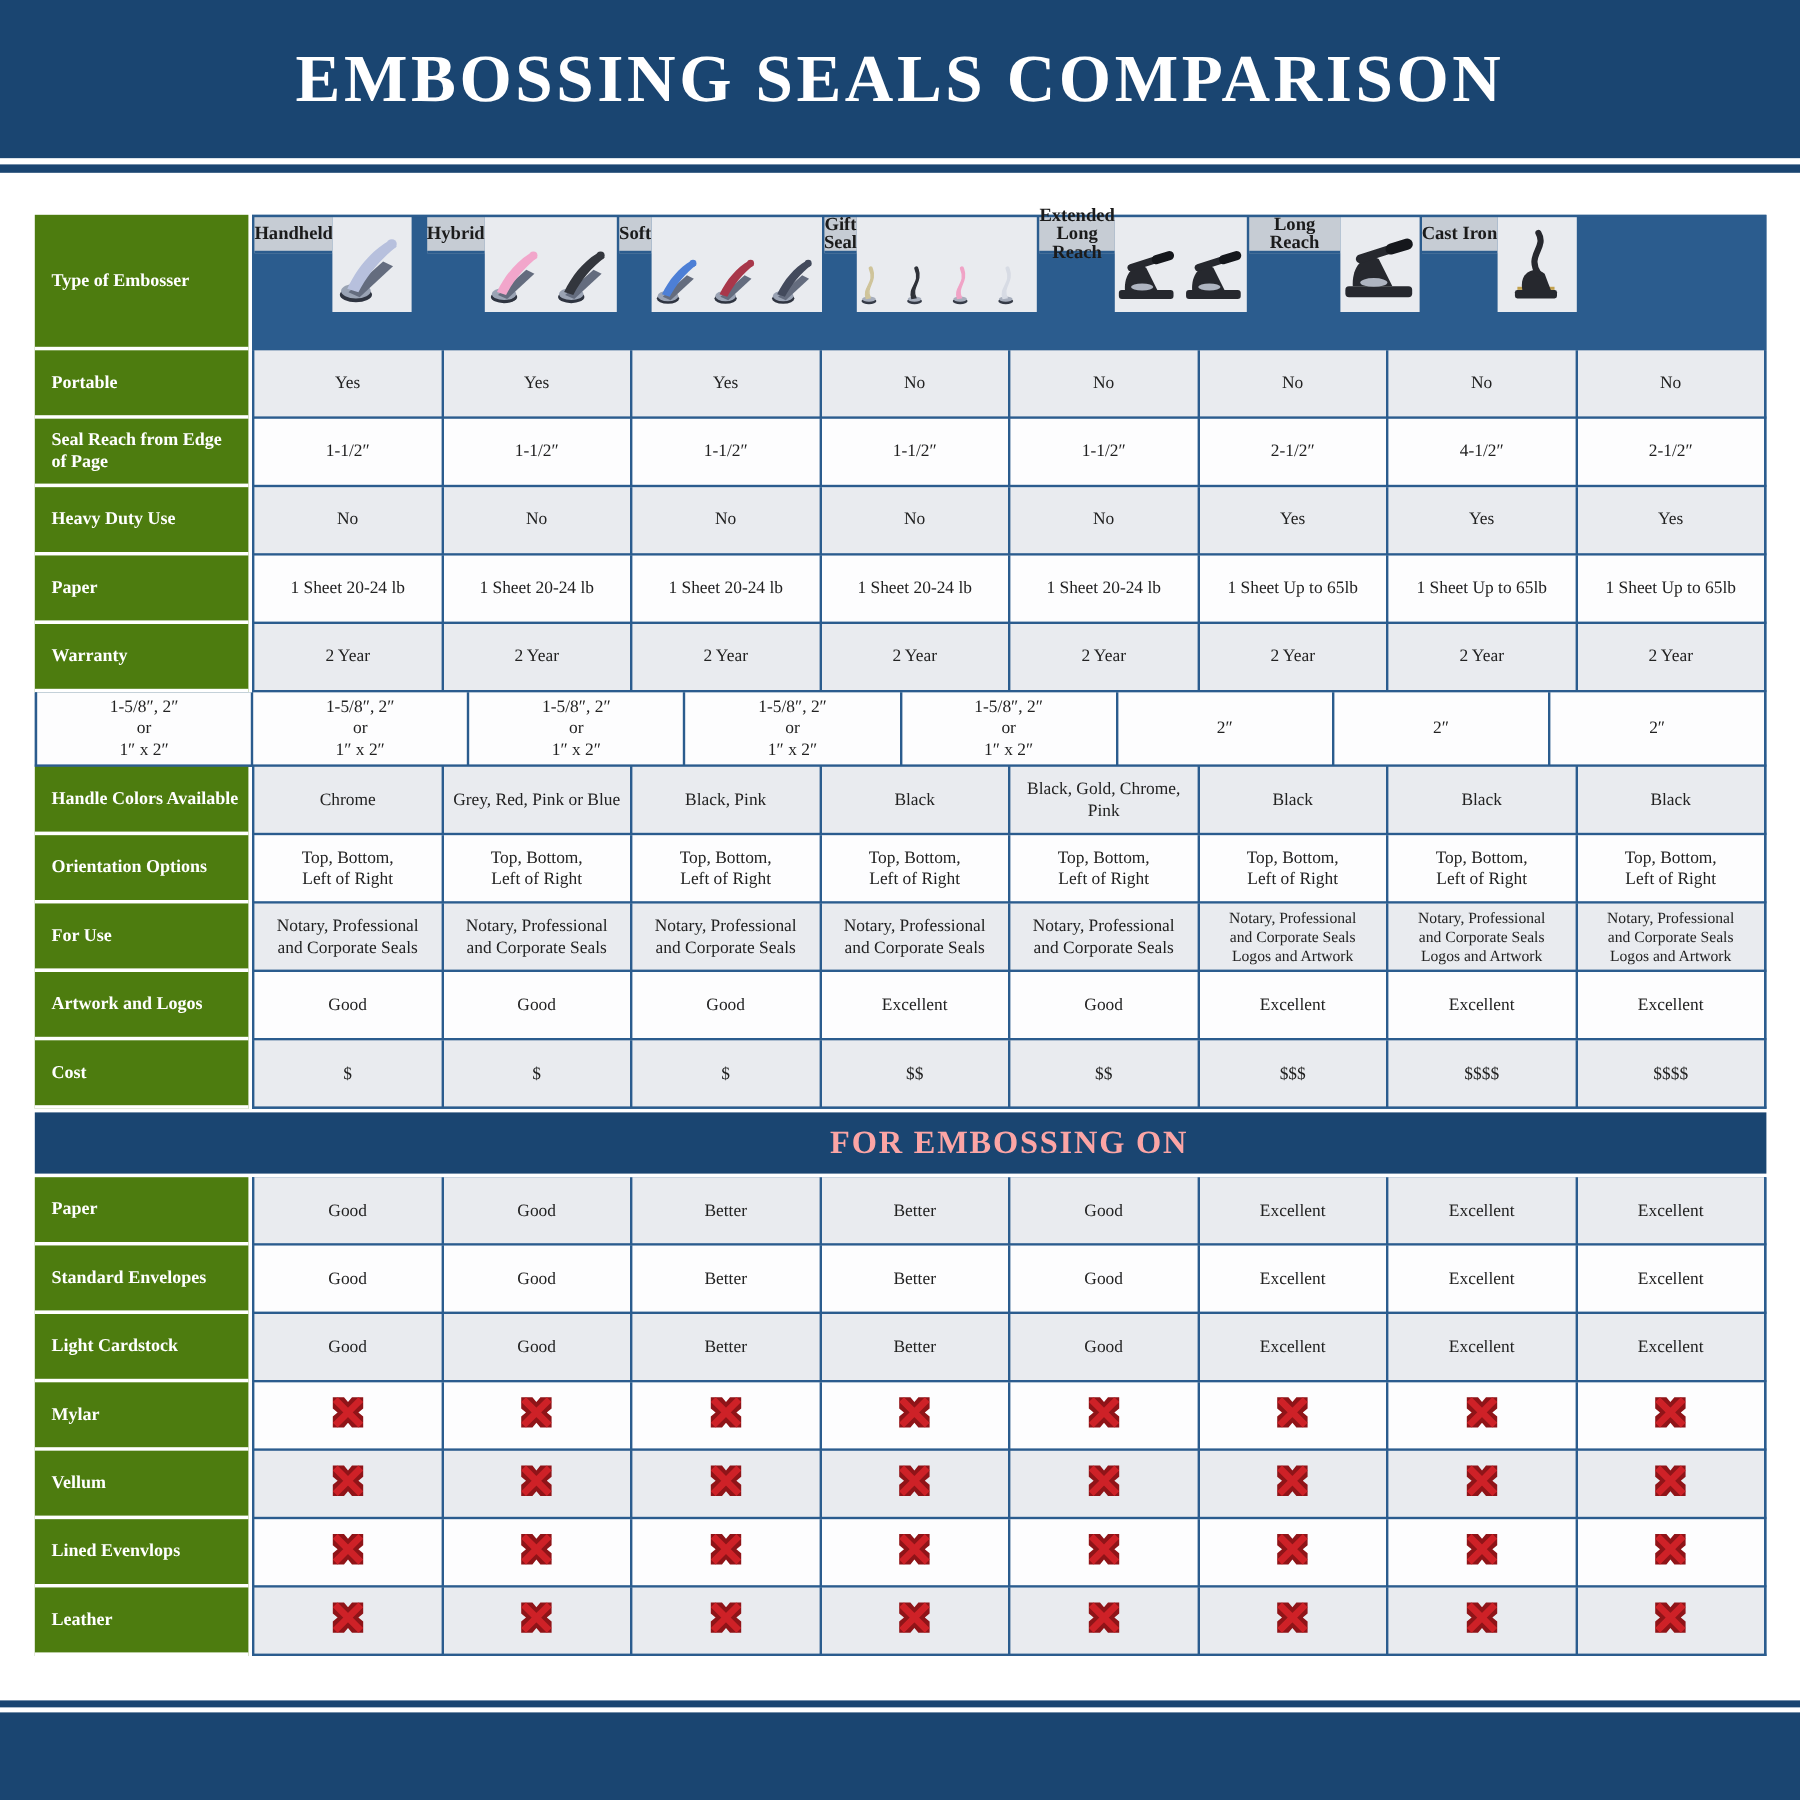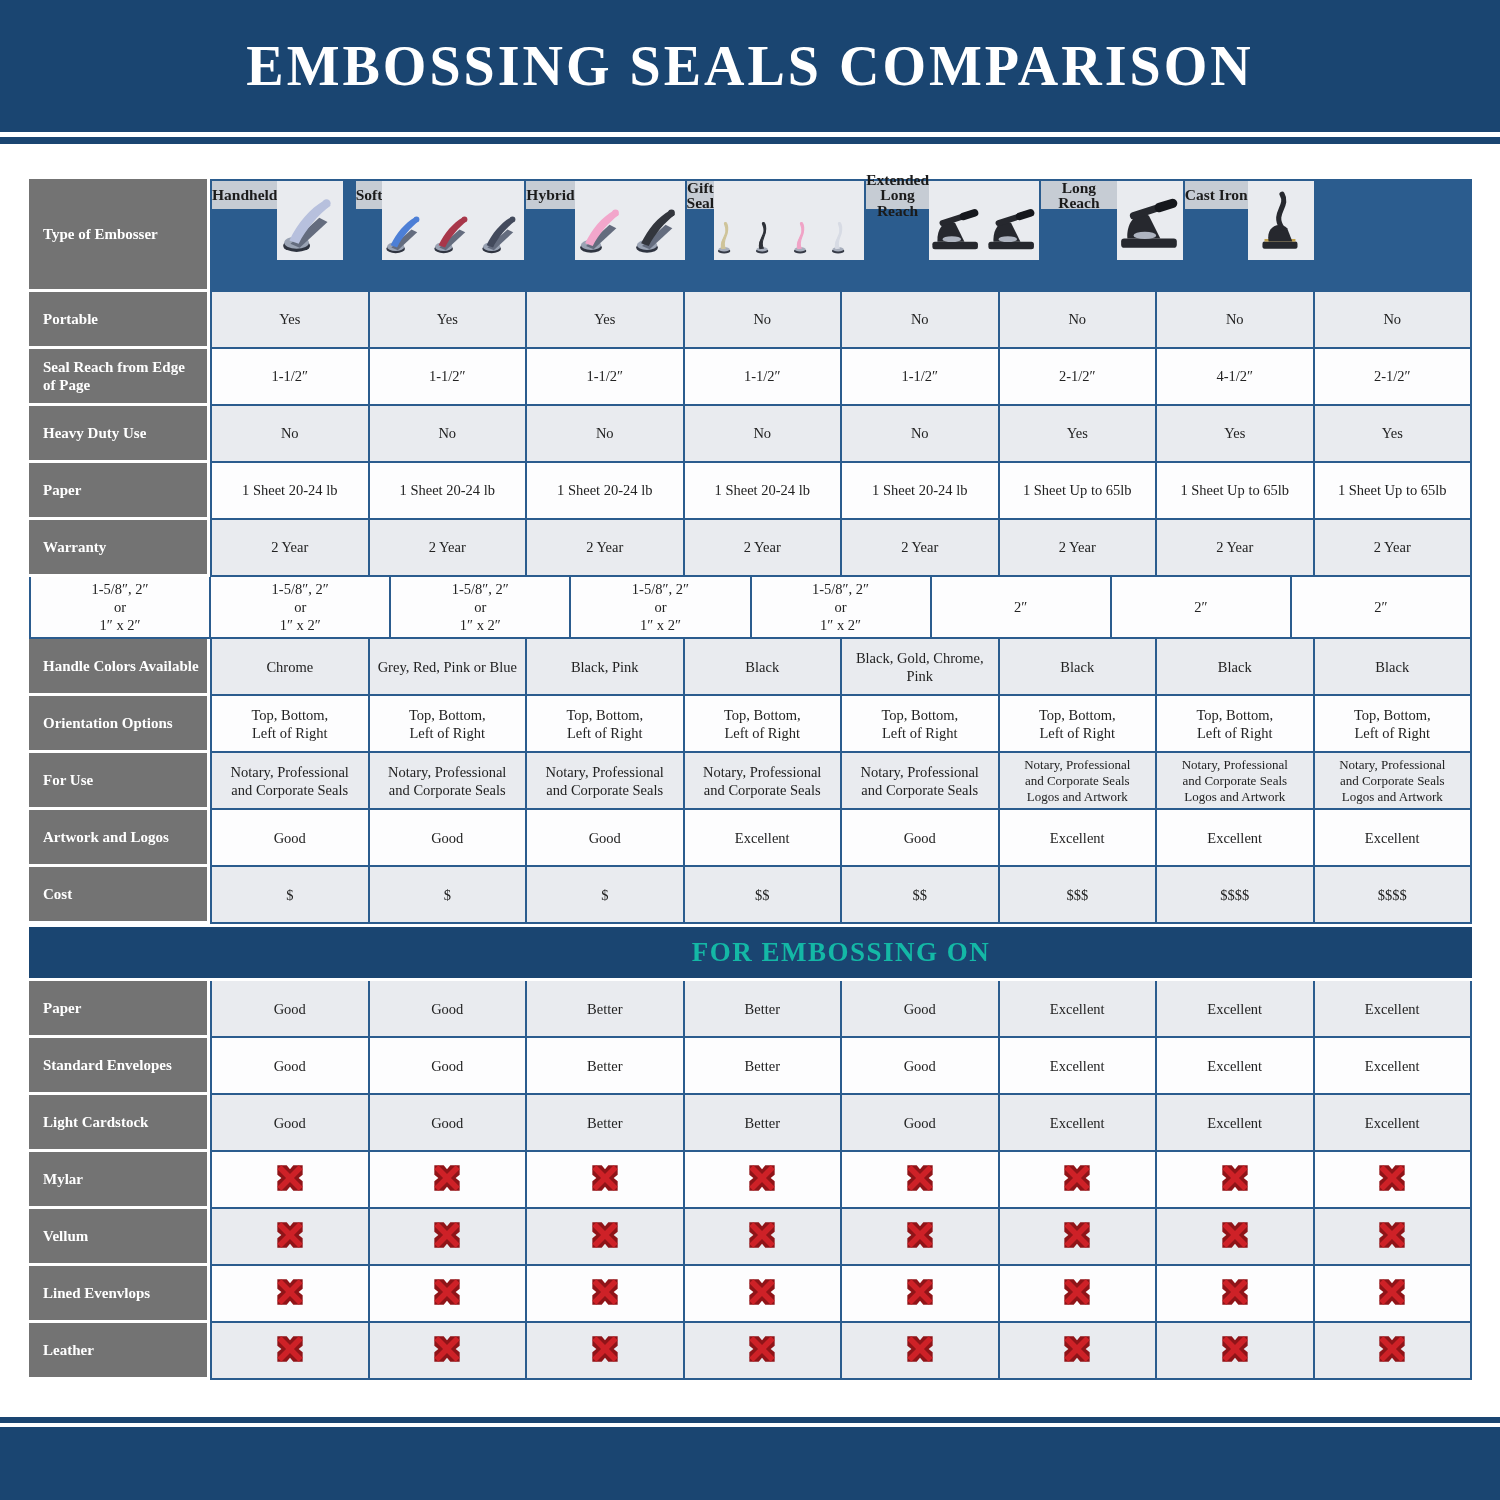--- a/index.html
+++ b/index.html
@@ -8,21 +8,21 @@
 
   
   .top-band{height:132px;background:#1a4571;display:flex;align-items:center;justify-content:center;}
   .top-band .title{color:#ffffff;font-size:56px;font-weight:bold;letter-spacing:3px;margin:0;}
   .top-gap{height:5px;background:#ffffff;}
   .top-rule{height:7px;background:#1a4571;}
 
   
   .table{position:absolute;left:29px;top:179px;width:1443px;}
   .row{display:flex;align-items:stretch;}
-  .label-cell{flex:0 0 178px;width:178px;box-sizing:border-box;background:#737373;color:#ffffff;
+  .label-cell{flex:0 0 178px;width:178px;box-sizing:border-box;background:#4d7c0f;color:#ffffff;
               font-weight:bold;font-size:15px;line-height:1.2;display:flex;align-items:center;
               padding:2px 8px 2px 14px;border-bottom:3px solid #ffffff;margin-right:3px;}
   .cells{flex:1;display:grid;grid-template-columns:repeat(8,1fr);column-gap:2px;
          background:#2b5c8e;border:2px solid #2b5c8e;border-top:none;}
   .row.first .cells{border-top:2px solid #2b5c8e;}
   .cell{background:#fdfdfe;display:flex;align-items:center;justify-content:center;text-align:center;
         font-size:14.5px;color:#222222;line-height:1.25;padding:3px 6px;box-sizing:border-box;
         min-height:55px;white-space:pre-line;}
   .row.gray .cell{background:#e9ebef;}
   .cell.small{font-size:13px;}
@@ -32,21 +32,21 @@
   .colcell{display:flex;flex-direction:row;}
   .colhead{height:30px;box-sizing:border-box;background:#c6ccd4;border-bottom:2px solid #2b5c8e;
            display:flex;align-items:center;justify-content:center;font-weight:bold;font-size:15.5px;
            color:#1b1b1b;text-align:center;line-height:1;}
   .imgarea{height:79px;background:#e9ebef;display:flex;align-items:flex-end;justify-content:center;
            gap:2px;padding-bottom:4px;box-sizing:border-box;}
 
   
   .band{height:51px;margin:3px 0;background:#1a4571;display:flex;align-items:center;justify-content:center;
         padding-left:181px;box-sizing:border-box;}
-  .band .band-title{color:#14b8a6;font-weight:bold;font-size:27px;letter-spacing:1.5px;}
+  .band .band-title{color:#fca5a5;font-weight:bold;font-size:27px;letter-spacing:1.5px;}
 
   
   .bottom{position:absolute;left:0;bottom:0;width:1500px;}
   .bottom-rule{height:6px;background:#1a4571;}
   .bottom-gap{height:4px;background:#ffffff;}
   .bottom-band{height:73px;background:#1a4571;}
 </style>
 </head>
 <body>
 
@@ -69,20 +69,39 @@
               <svg width="66" height="66" viewBox="0 0 64 64">
     <ellipse cx="19" cy="54" rx="13" ry="6" fill="#2f3440"></ellipse>
     <ellipse cx="19" cy="51" rx="12" ry="6" fill="#9aa3b4"></ellipse>
     <path d="M13 52 L41 27 L49 31 L22 56 Z" fill="#646c7e"></path>
     <path d="M12 49 C20 32 32 18 46 10 L52 15 C40 24 28 38 21 52 Z" fill="#b7c0dd"></path>
     <circle cx="48" cy="13" r="4" fill="#b7c0dd"></circle>
               </svg>
             </div>
           </div>
           <div class="colcell">
+            <div class="colhead">Hybrid</div>
+            <div class="imgarea">
+              <svg width="54" height="54" viewBox="0 0 64 64">
+    <ellipse cx="19" cy="54" rx="13" ry="6" fill="#2f3440"></ellipse>
+    <ellipse cx="19" cy="51" rx="12" ry="6" fill="#9aa3b4"></ellipse>
+    <path d="M13 52 L41 27 L49 31 L22 56 Z" fill="#646c7e"></path>
+    <path d="M12 49 C20 32 32 18 46 10 L52 15 C40 24 28 38 21 52 Z" fill="#f2a6cb"></path>
+    <circle cx="48" cy="13" r="4" fill="#f2a6cb"></circle>
+              </svg>
+              <svg width="54" height="54" viewBox="0 0 64 64">
+    <ellipse cx="19" cy="54" rx="13" ry="6" fill="#2f3440"></ellipse>
+    <ellipse cx="19" cy="51" rx="12" ry="6" fill="#9aa3b4"></ellipse>
+    <path d="M13 52 L41 27 L49 31 L22 56 Z" fill="#646c7e"></path>
+    <path d="M12 49 C20 32 32 18 46 10 L52 15 C40 24 28 38 21 52 Z" fill="#33363d"></path>
+    <circle cx="48" cy="13" r="4" fill="#33363d"></circle>
+              </svg>
+            </div>
+          </div>
+          <div class="colcell">
             <div class="colhead">Soft</div>
             <div class="imgarea">
               <svg width="46" height="46" viewBox="0 0 64 64">
     <ellipse cx="19" cy="54" rx="13" ry="6" fill="#2f3440"></ellipse>
     <ellipse cx="19" cy="51" rx="12" ry="6" fill="#9aa3b4"></ellipse>
     <path d="M13 52 L41 27 L49 31 L22 56 Z" fill="#646c7e"></path>
     <path d="M12 49 C20 32 32 18 46 10 L52 15 C40 24 28 38 21 52 Z" fill="#4d7fd6"></path>
     <circle cx="48" cy="13" r="4" fill="#4d7fd6"></circle>
               </svg>
               <svg width="46" height="46" viewBox="0 0 64 64">
@@ -91,39 +110,20 @@
     <path d="M13 52 L41 27 L49 31 L22 56 Z" fill="#646c7e"></path>
     <path d="M12 49 C20 32 32 18 46 10 L52 15 C40 24 28 38 21 52 Z" fill="#a8374a"></path>
     <circle cx="48" cy="13" r="4" fill="#a8374a"></circle>
               </svg>
               <svg width="46" height="46" viewBox="0 0 64 64">
     <ellipse cx="19" cy="54" rx="13" ry="6" fill="#2f3440"></ellipse>
     <ellipse cx="19" cy="51" rx="12" ry="6" fill="#9aa3b4"></ellipse>
     <path d="M13 52 L41 27 L49 31 L22 56 Z" fill="#646c7e"></path>
     <path d="M12 49 C20 32 32 18 46 10 L52 15 C40 24 28 38 21 52 Z" fill="#434a5c"></path>
     <circle cx="48" cy="13" r="4" fill="#434a5c"></circle>
-              </svg>
-            </div>
-          </div>
-          <div class="colcell">
-            <div class="colhead">Hybrid</div>
-            <div class="imgarea">
-              <svg width="54" height="54" viewBox="0 0 64 64">
-    <ellipse cx="19" cy="54" rx="13" ry="6" fill="#2f3440"></ellipse>
-    <ellipse cx="19" cy="51" rx="12" ry="6" fill="#9aa3b4"></ellipse>
-    <path d="M13 52 L41 27 L49 31 L22 56 Z" fill="#646c7e"></path>
-    <path d="M12 49 C20 32 32 18 46 10 L52 15 C40 24 28 38 21 52 Z" fill="#f2a6cb"></path>
-    <circle cx="48" cy="13" r="4" fill="#f2a6cb"></circle>
-              </svg>
-              <svg width="54" height="54" viewBox="0 0 64 64">
-    <ellipse cx="19" cy="54" rx="13" ry="6" fill="#2f3440"></ellipse>
-    <ellipse cx="19" cy="51" rx="12" ry="6" fill="#9aa3b4"></ellipse>
-    <path d="M13 52 L41 27 L49 31 L22 56 Z" fill="#646c7e"></path>
-    <path d="M12 49 C20 32 32 18 46 10 L52 15 C40 24 28 38 21 52 Z" fill="#33363d"></path>
-    <circle cx="48" cy="13" r="4" fill="#33363d"></circle>
               </svg>
             </div>
           </div>
           <div class="colcell">
             <div class="colhead">Gift Seal</div>
             <div class="imgarea">
               <svg width="36" height="36" viewBox="0 0 64 64">
     <ellipse cx="18" cy="55" rx="11" ry="4.5" fill="#353a46"></ellipse>
     <ellipse cx="18" cy="52" rx="10" ry="4" fill="#a7aebc"></ellipse>
     <path d="M14 51 C8 34 28 28 19 8 C17 4 22 3 23 7 C30 27 12 34 20 50 Z" fill="#cfc49a" stroke="#cfc49a" stroke-width="2"></path>

